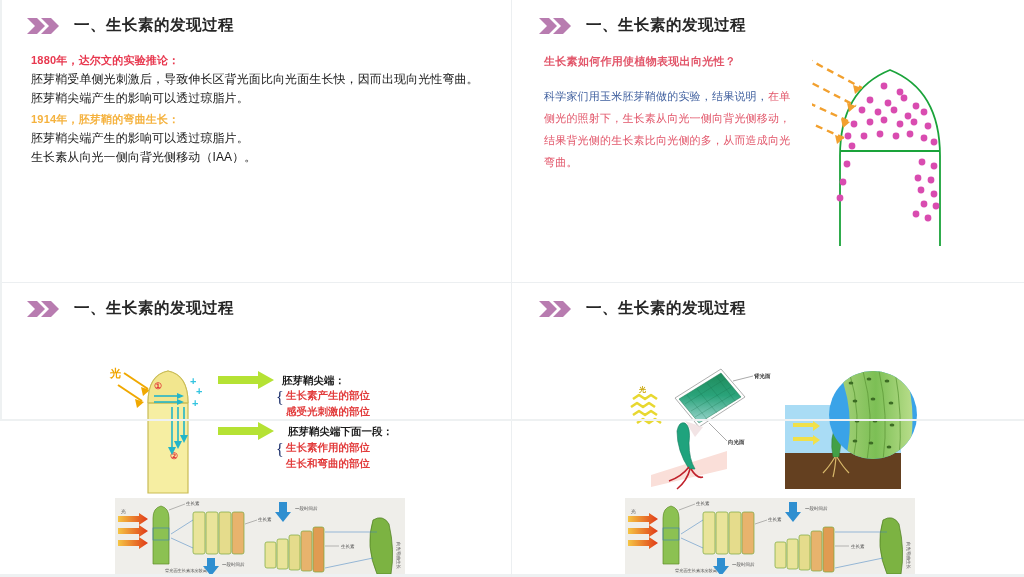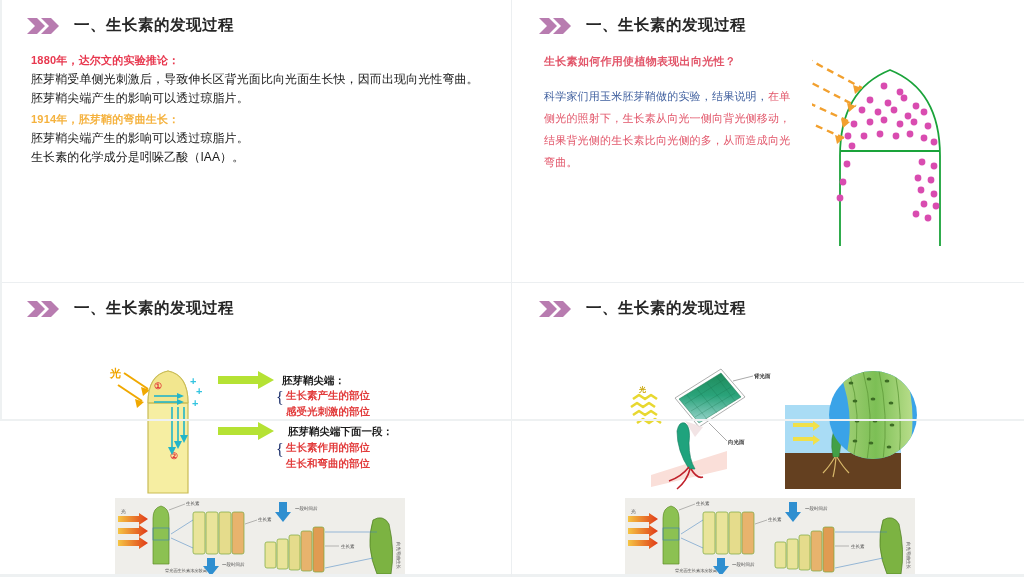--- a/index.html
+++ b/index.html
@@ -124,21 +124,21 @@
         </svg>
       </span>
       <span class="title-text">一、生长素的发现过程</span>
     </div>
     <div class="s1-body">
       <div class="s1-head c-red">1880年，达尔文的实验推论：</div>
       <div class="s1-sub">胚芽鞘受单侧光刺激后，导致伸长区背光面比向光面生长快，因而出现向光性弯曲。</div>
       <div class="s1-sub">胚芽鞘尖端产生的影响可以透过琼脂片。</div>
       <div class="s1-head c-orange">1914年，胚芽鞘的弯曲生长：</div>
       <div class="s1-sub">胚芽鞘尖端产生的影响可以透过琼脂片。</div>
-      <div class="s1-sub">生长素的化学成分是吲哚乙酸（IAA）。</div>
+      <div class="s1-sub">生长素从向光一侧向背光侧移动（IAA）。</div>
     </div>
   </div>
 
   <div class="slide tr">
     <div class="slide-header">
       <span class="chev">
         <svg width="34" height="18" viewBox="0 0 34 18">
           <path d="M1 1 L11 1 L19 9 L11 17 L1 17 L9 9 Z" fill="#b87cb0"></path>
           <path d="M15 1 L25 1 L33 9 L25 17 L15 17 L23 9 Z" fill="#b87cb0"></path>
         </svg>

